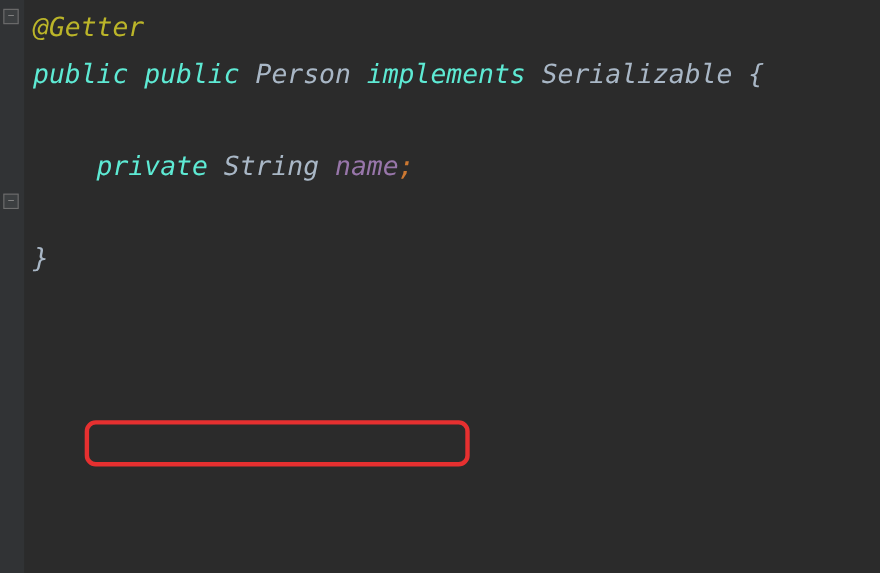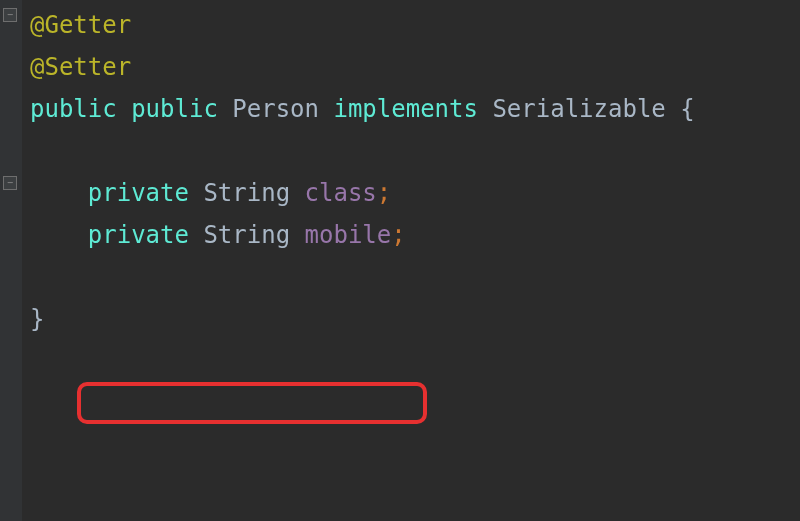--- a/index.html
+++ b/index.html
@@ -37,20 +37,21 @@
       font-size: 10px;
       line-height: 1;
       color: #888;
       text-align: center;
       cursor: pointer;
     }
     .code {
       padding: 4px 0 0 8px;
       flex: 1;
       position: relative;
+      font-style: italic;
     }
     .line { white-space: pre; position: relative; }
     .annotation { color: #bbb529; }
     .keyword { color: #5eead4; }
     .type { color: #a9b7c6; }
     .classname { color: #a9b7c6; text-align: right; }
     .fieldname { color: #9876aa; }
     .punct { color: #cc7832; }
     .brace { color: #a9b7c6; }
     .highlight-box {
@@ -63,23 +64,21 @@
 </head>
 <body>
 
 <div class="editor">
   <div class="gutter">
     <div class="gutter-icon fold-icon" style="top:8px;">−</div>
     <div class="gutter-icon fold-icon" style="top:176px;">−</div>
   </div>
   <div class="code">
     <div class="line"><span class="annotation">@Getter</span></div>
-    <div class="line"><span class="annotation">@Setter</span></div>
     <div class="line"><span class="keyword">public</span> <span class="keyword">public</span> <span class="classname">Person</span> <span class="keyword">implements</span> <span class="type">Serializable</span> <span class="brace">{</span></div>
     <div class="line"> </div>
-    <div class="line">    <span class="keyword">private</span> <span class="type">String</span> <span class="fieldname">class</span><span class="punct">;</span></div>
-    <div class="line">    <span class="keyword">private</span> <span class="type">String</span> <span class="fieldname">mobile</span><span class="punct">;</span></div>
+    <div class="line">    <span class="keyword">private</span> <span class="type">String</span> <span class="fieldname">name</span><span class="punct">;</span></div>
     <div class="line"> </div>
     <div class="line"><span class="brace">}</span></div>
 
     <div class="highlight-box" style="top:382px;left:55px;width:350px;height:42px;"></div>
   </div>
 </div>
 
 </body></html>

